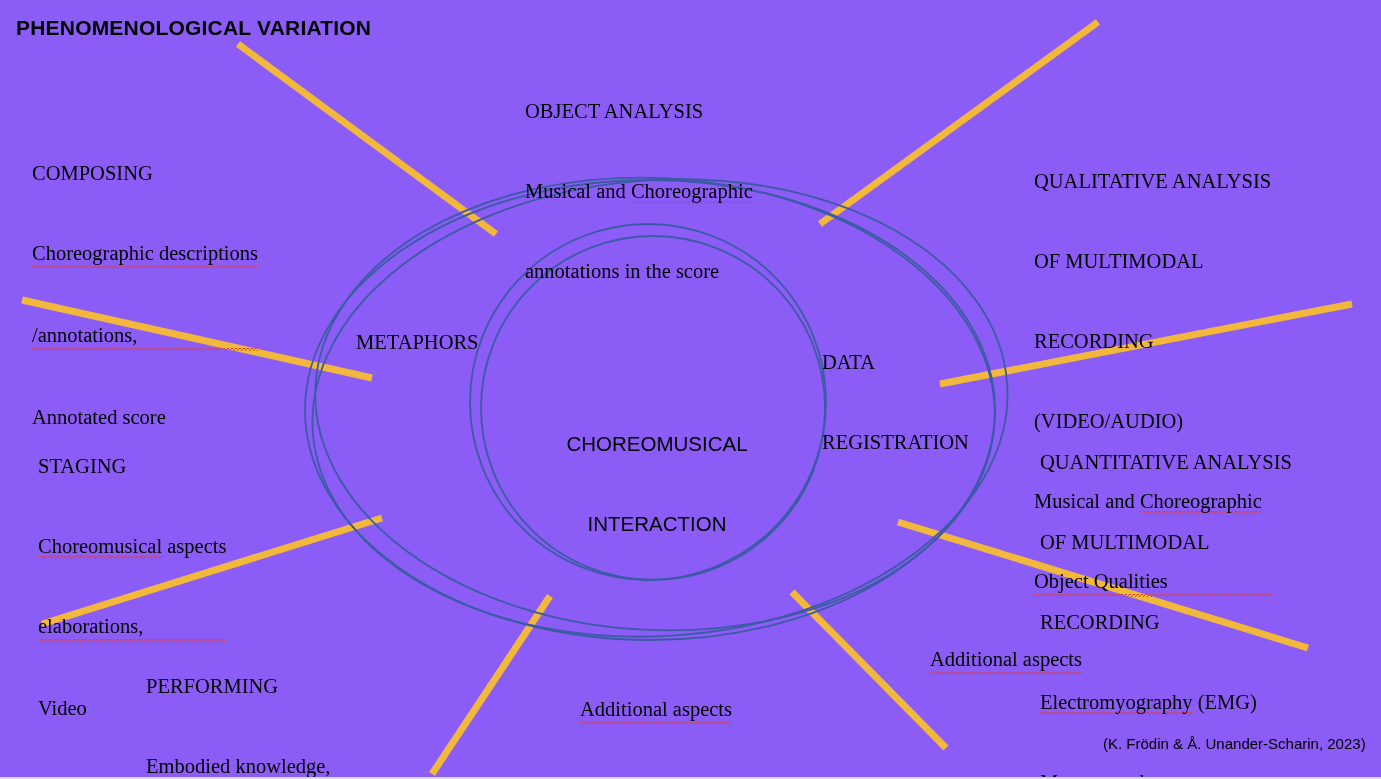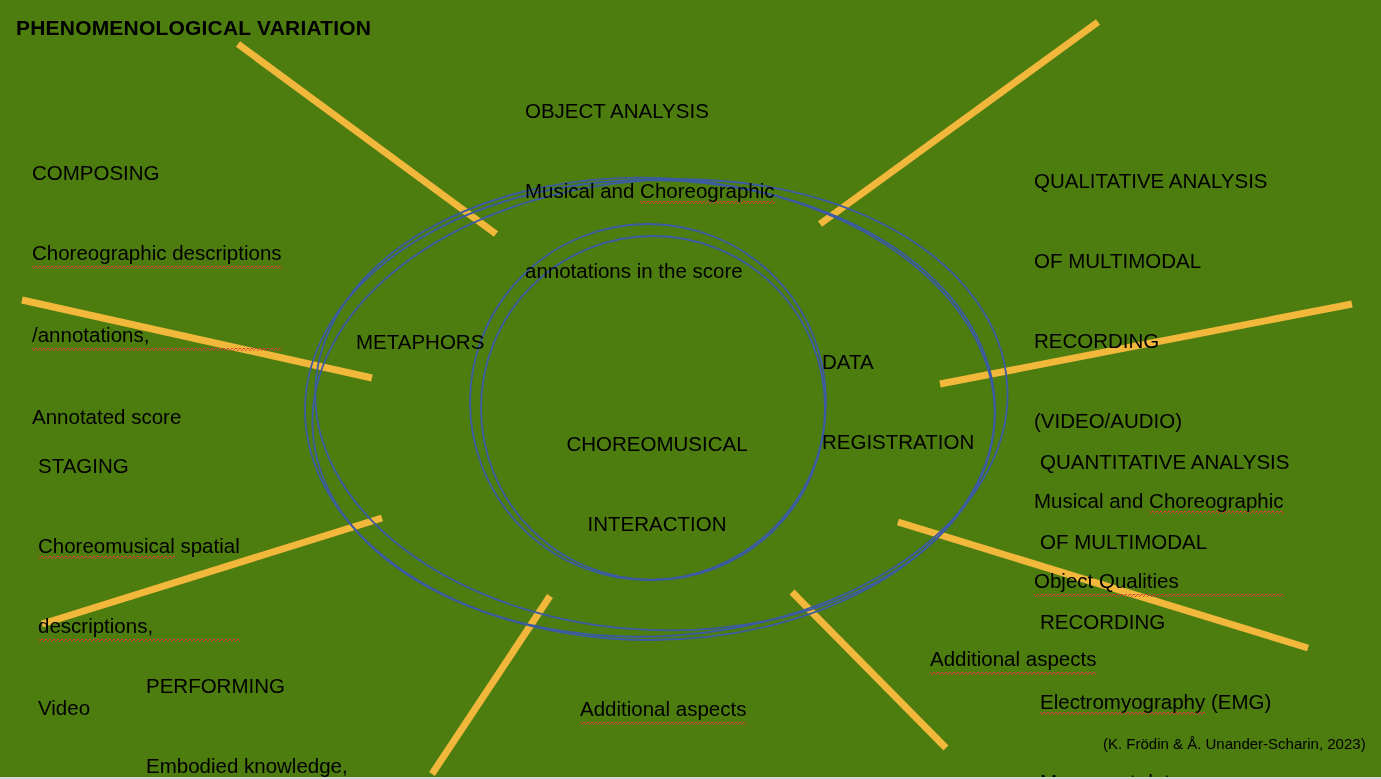--- a/index.html
+++ b/index.html
@@ -8,21 +8,21 @@
     background: #ffffff;
   }
   body {
     font-family: "Liberation Sans", sans-serif;
     color: #000000;
   }
   #canvas {
     position: relative;
     width: 1381px;
     height: 779px;
-    background: #4d7c0f;
+    background: #8b5cf6;
     overflow: hidden;
   }
   #svg-layer {
     position: absolute;
     left: 0;
     top: 0;
     width: 1381px;
     height: 779px;
     pointer-events: none;
   }
@@ -31,20 +31,21 @@
     white-space: pre;
     line-height: 1.30;
   }
   .title {
     font-weight: bold;
     font-size: 21px;
     letter-spacing: 0.2px;
   }
   .body-text {
     font-size: 20.5px;
+    font-family: Liberation Serif, serif;
   }
   .center-label {
     font-size: 20.5px;
     text-align: center;
   }
   .credit {
     font-size: 15px;
     margin-left: 40px;
   }
   
@@ -128,22 +129,22 @@
   <div class="txt body-text" style="left:1040px; top:396px;">
     <div>QUANTITATIVE ANALYSIS</div>
     <div>OF MULTIMODAL</div>
     <div>RECORDING</div>
     <div><span class="sq">Electromyography</span><span> (EMG)</span></div>
     <div><span class="sq">Movement</span><span> data</span></div>
   </div>
 
   <div class="txt body-text" style="left:38px; top:400px;">
     <div>STAGING</div>
-    <div><span class="sq">Choreomusical</span><span> spatial</span></div>
-    <div class="sq">descriptions,</div>
+    <div><span class="sq">Choreomusical</span><span> aspects</span></div>
+    <div class="sq">elaborations,</div>
     <div>Video</div>
   </div>
 
   <div class="txt body-text" style="left:146px; top:620px;">
     <div>PERFORMING</div>
     <div class="sq">Embodied knowledge,</div>
     
   </div>
 
   <div class="txt body-text sq" style="left:580px; top:696px;">Additional aspects</div>

